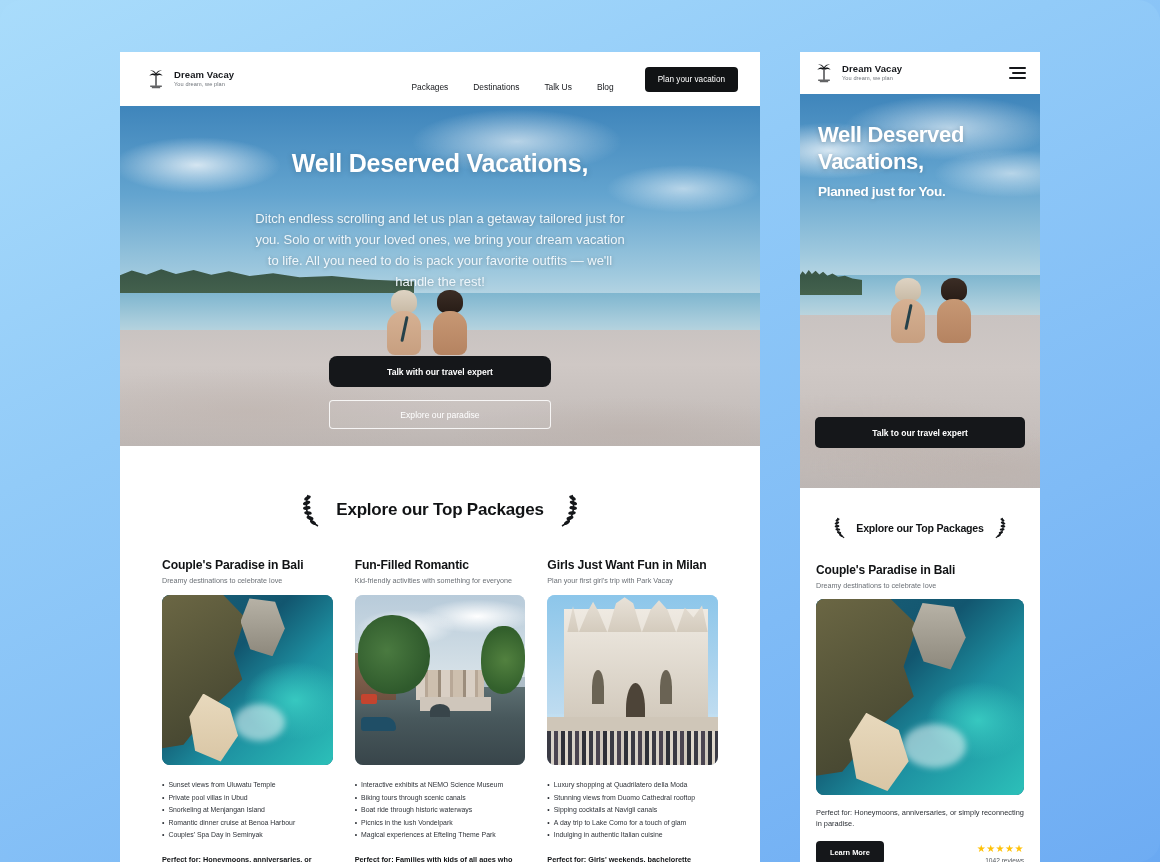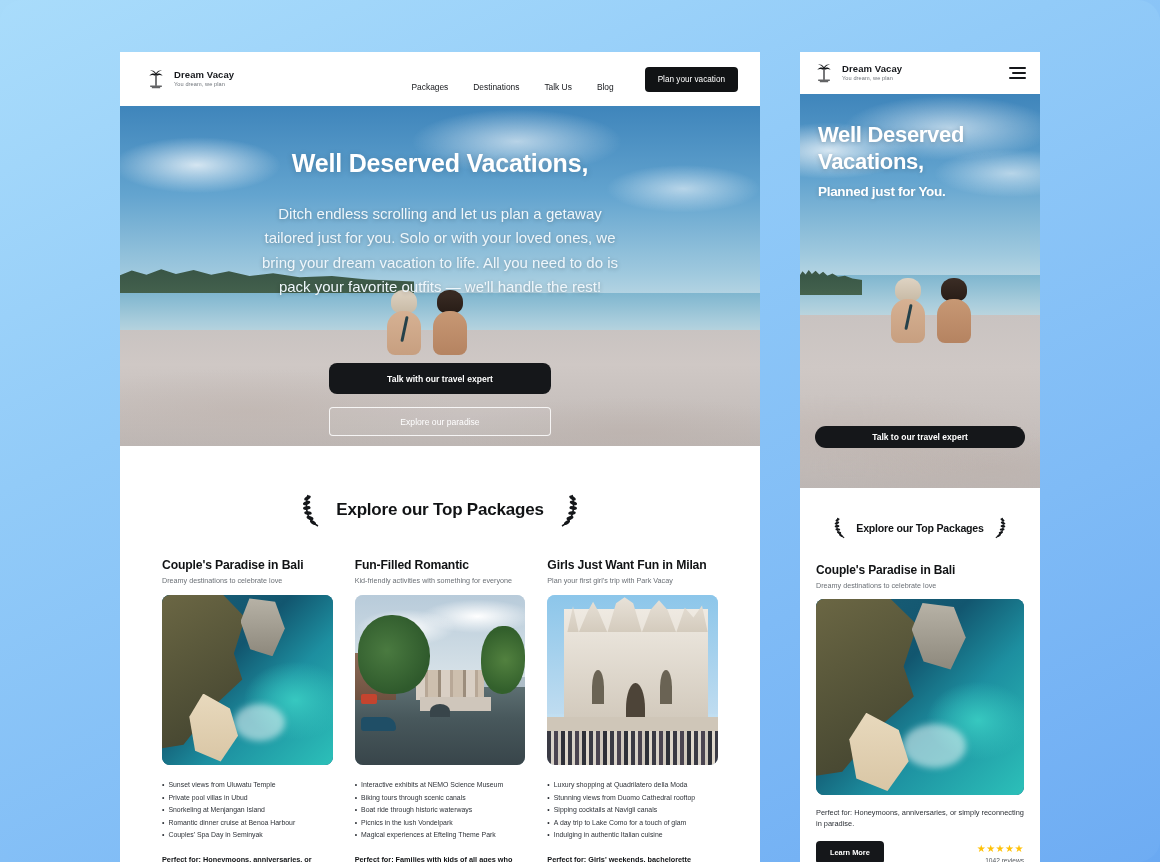--- a/index.html
+++ b/index.html
@@ -83,21 +83,21 @@
   .sk2 { background:linear-gradient(#c79874,#b58361); }
   .strap { position:absolute; top:26px; left:12px; width:3px; height:26px; background:#25414a; transform:rotate(12deg); border-radius:2px; }
 
   .d-hero-inner { position:relative; z-index:3; text-align:center; padding-top:42px; }
   .d-h1 {
     font-size:25px; font-weight:600; color:#fff; letter-spacing:-.2px;
     text-shadow:0 1px 6px rgba(0,0,0,.18); line-height:1.2;
   }
   .d-h1 .l2 { display:block; font-size:19.5px; font-weight:600; margin-top:6px; }
   .d-sub {
-    margin:24px auto 0; width:370px; font-size:15px; line-height:1.62;
+    margin:30px auto 0; width:370px; font-size:13px; line-height:1.62;
     color:#eef6fb; text-shadow:0 1px 4px rgba(0,0,0,.28);
   }
   .d-btns { margin-top:64px; display:flex; flex-direction:column; align-items:center; gap:13px; }
   .btn-dark {
     width:222px; height:31px; background:#15171a; color:#fff;
     font-size:8.6px; font-weight:600; border:none; border-radius:8px; cursor:pointer;
   }
   .btn-ghost {
     width:222px; height:29px; background:rgba(255,255,255,.06); color:#fff;
     font-size:8.6px; font-weight:500; border:1px solid rgba(255,255,255,.85);
@@ -192,21 +192,21 @@
   .m-burger { margin-left:auto; width:17px; display:flex; flex-direction:column; gap:3.5px; cursor:pointer; }
   .m-burger i { display:block; height:1.6px; background:#15171a; border-radius:2px; }
   .m-burger i:nth-child(2){ width:82%; align-self:flex-end; }
 
   .m-hero { position:relative; height:394px; overflow:hidden; }
   .m-hero-inner { position:relative; z-index:3; padding:28px 18px 0; }
   .m-h1 { font-size:22px; line-height:1.22; font-weight:600; color:#fff; letter-spacing:-.3px; text-shadow:0 1px 5px rgba(0,0,0,.2); }
   .m-h1 .l2 { display:block; font-size:13.5px; margin-top:8px; font-weight:600; }
   .m-sub { margin-top:12px; font-size:7.3px; line-height:1.62; color:#f0f7fb; text-shadow:0 1px 3px rgba(0,0,0,.3); }
   .m-btn-wrap { position:absolute; z-index:3; left:15px; right:15px; bottom:40px; }
-  .m-btn { width:100%; height:22px; background:#15171a; color:#fff; font-size:8.5px; font-weight:600; border:none; border-radius:13px; cursor:pointer; }
+  .m-btn { width:100%; height:31px; background:#15171a; color:#fff; font-size:8.5px; font-weight:600; border:none; border-radius:5px; cursor:pointer; }
 
   .m-pack { padding:28px 16px 0; }
   .m-pack-head { display:flex; align-items:center; justify-content:center; gap:8px; }
   .m-pack-head h2 { font-size:10.6px; font-weight:700; color:#111315; letter-spacing:-.2px; }
   .laurel-s { width:14px; height:23px; flex:none; }
   .m-card { margin-top:24px; }
   .m-c-title { font-size:12px; font-weight:700; color:#111315; letter-spacing:-.15px; }
   .m-c-sub { font-size:7.2px; color:#6b7076; margin-top:4px; }
   .m-c-img { width:100%; height:196px; border-radius:8px; margin-top:9px; overflow:hidden; position:relative; }
   .m-c-perfect { margin-top:12px; font-size:7.4px; color:#2b2f35; line-height:1.55; }

